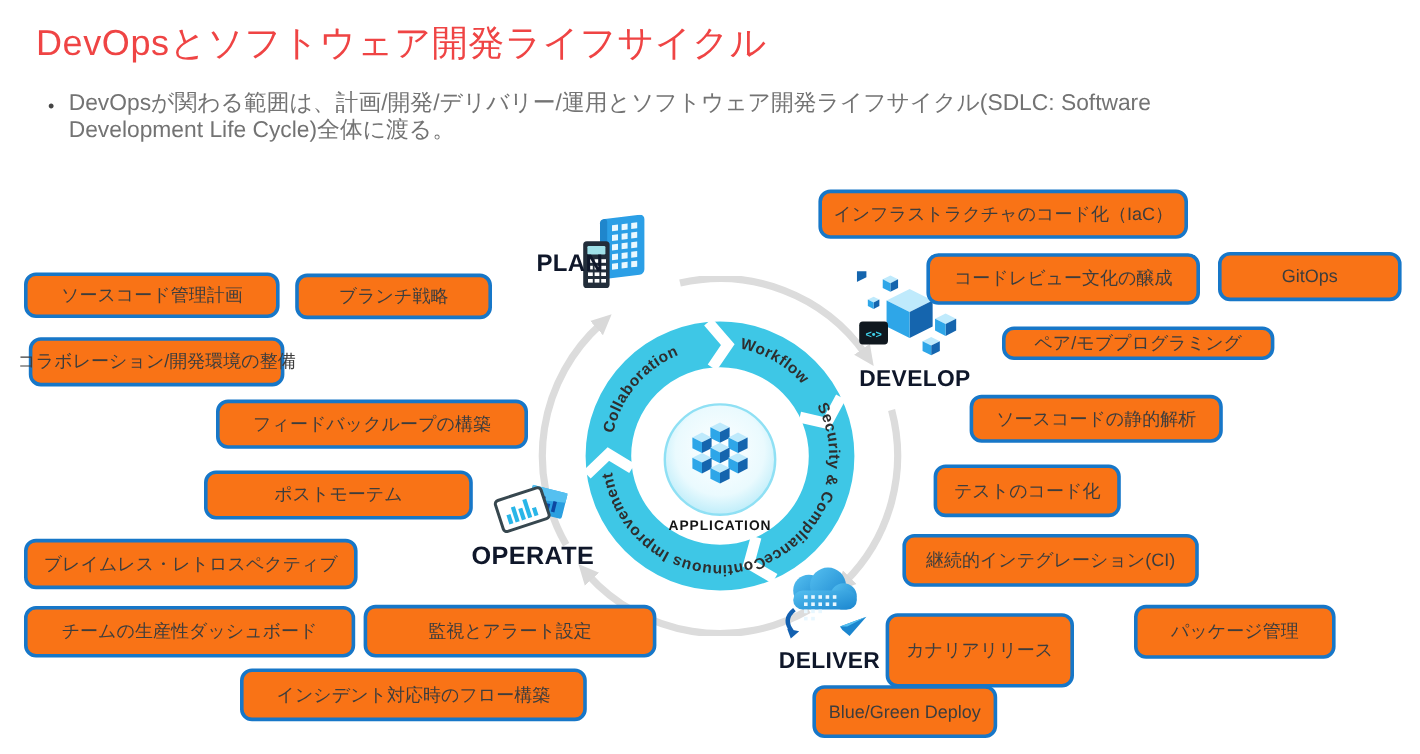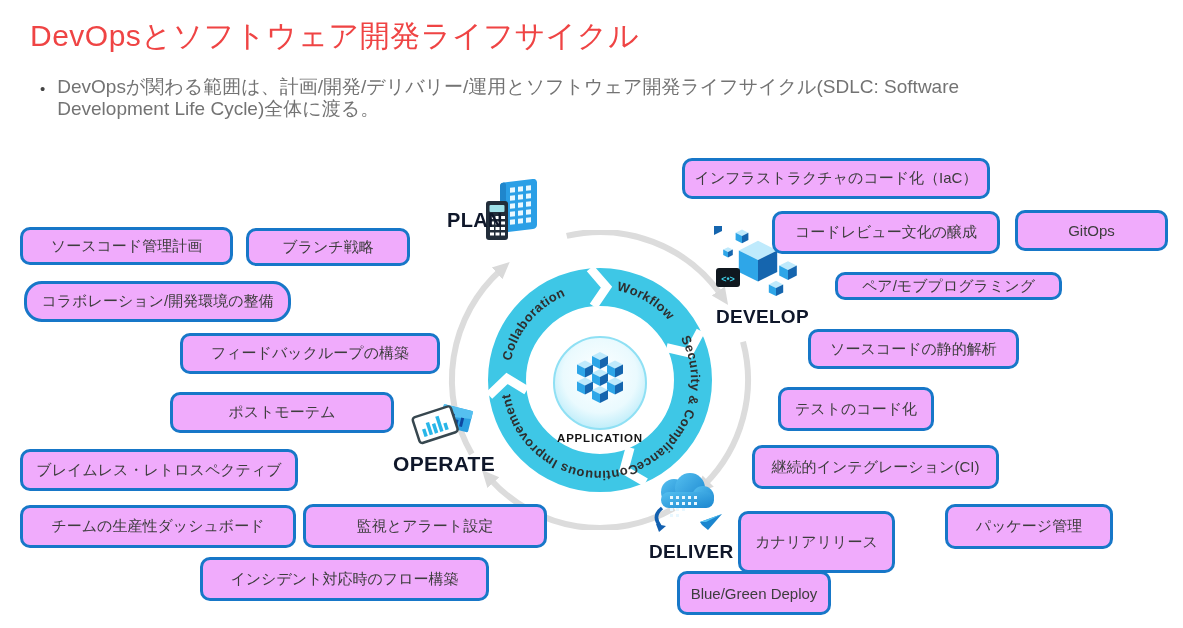--- a/index.html
+++ b/index.html
@@ -4,21 +4,21 @@
 <style>
   html,body{margin:0;padding:0;background:#ffffff;}
   .page{position:relative;width:1183px;height:628px;background:#fff;overflow:hidden;
         font-family:"Liberation Sans","DejaVu Sans",sans-serif;}
   .title{position:absolute;left:30px;top:16px;margin:0;font-size:30px;font-weight:normal;
          color:#ef4444;letter-spacing:0.5px;}
   .intro{position:absolute;left:40px;top:76px;width:1010px;display:flex;color:#333;}
   .intro .marker{font-size:15px;padding:4px 12px 0 0;color:#444;}
   .intro-text{margin:0;font-size:19px;line-height:1.18;color:#737373;}
   .pbox{position:absolute;box-sizing:border-box;border:3px solid #1777C8;border-radius:10px;
-        background:#f0abfc;display:flex;align-items:center;justify-content:center;
+        background:#f97316;display:flex;align-items:center;justify-content:center;
         font-size:15px;color:#3d3d3d;white-space:nowrap;}
   .phase{position:absolute;font-weight:bold;color:#0f172a;font-size:20px;letter-spacing:0.3px;}
   .icon-svg{position:absolute;}
   svg text{font-family:"Liberation Sans","DejaVu Sans",sans-serif;}
 </style>
 </head>
 <body>
 
 <div class="page">
 
@@ -207,21 +207,21 @@
     <polygon points="56,50 78,42 62,50" fill="#55c0f0"></polygon>
   </svg>
 
   <div class="phase" style="left:447px;top:209px;">PLAN</div>
   <div class="phase" style="left:716px;top:306px;font-size:19px;">DEVELOP</div>
   <div class="phase" style="left:649px;top:541px;font-size:19px;">DELIVER</div>
   <div class="phase" style="left:393px;top:452px;font-size:21px;">OPERATE</div>
 
   <div class="pbox" style="left:20px;top:227px;width:213px;height:38px;">ソースコード管理計画</div>
   <div class="pbox" style="left:246px;top:228px;width:164px;height:38px;">ブランチ戦略</div>
-  <div class="pbox" style="left:24px;top:281px;width:267px;height:41px;border-radius:18px;">コラボレーション/開発環境の整備</div>
+  <div class="pbox" style="left:24px;top:281px;width:213px;height:41px;">コラボレーション/開発環境の整備</div>
   <div class="pbox" style="left:140px;top:333px;width:260px;height:41px;margin-left:40px;">フィードバックループの構築</div>
   <div class="pbox" style="left:170px;top:392px;width:224px;height:41px;">ポストモーテム</div>
   <div class="pbox" style="left:20px;top:449px;width:278px;height:42px;">ブレイムレス・レトロスペクティブ</div>
   <div class="pbox" style="left:20px;top:505px;width:276px;height:43px;">チームの生産性ダッシュボード</div>
   <div class="pbox" style="left:303px;top:504px;width:244px;height:44px;">監視とアラート設定</div>
   <div class="pbox" style="left:200px;top:557px;width:289px;height:44px;">インシデント対応時のフロー構築</div>
 
   <div class="pbox" style="left:682px;top:158px;width:308px;height:41px;">インフラストラクチャのコード化（IaC）</div>
   <div class="pbox" style="left:772px;top:211px;width:228px;height:43px;">コードレビュー文化の醸成</div>
   <div class="pbox" style="left:1015px;top:210px;width:153px;height:41px;">GitOps</div>

